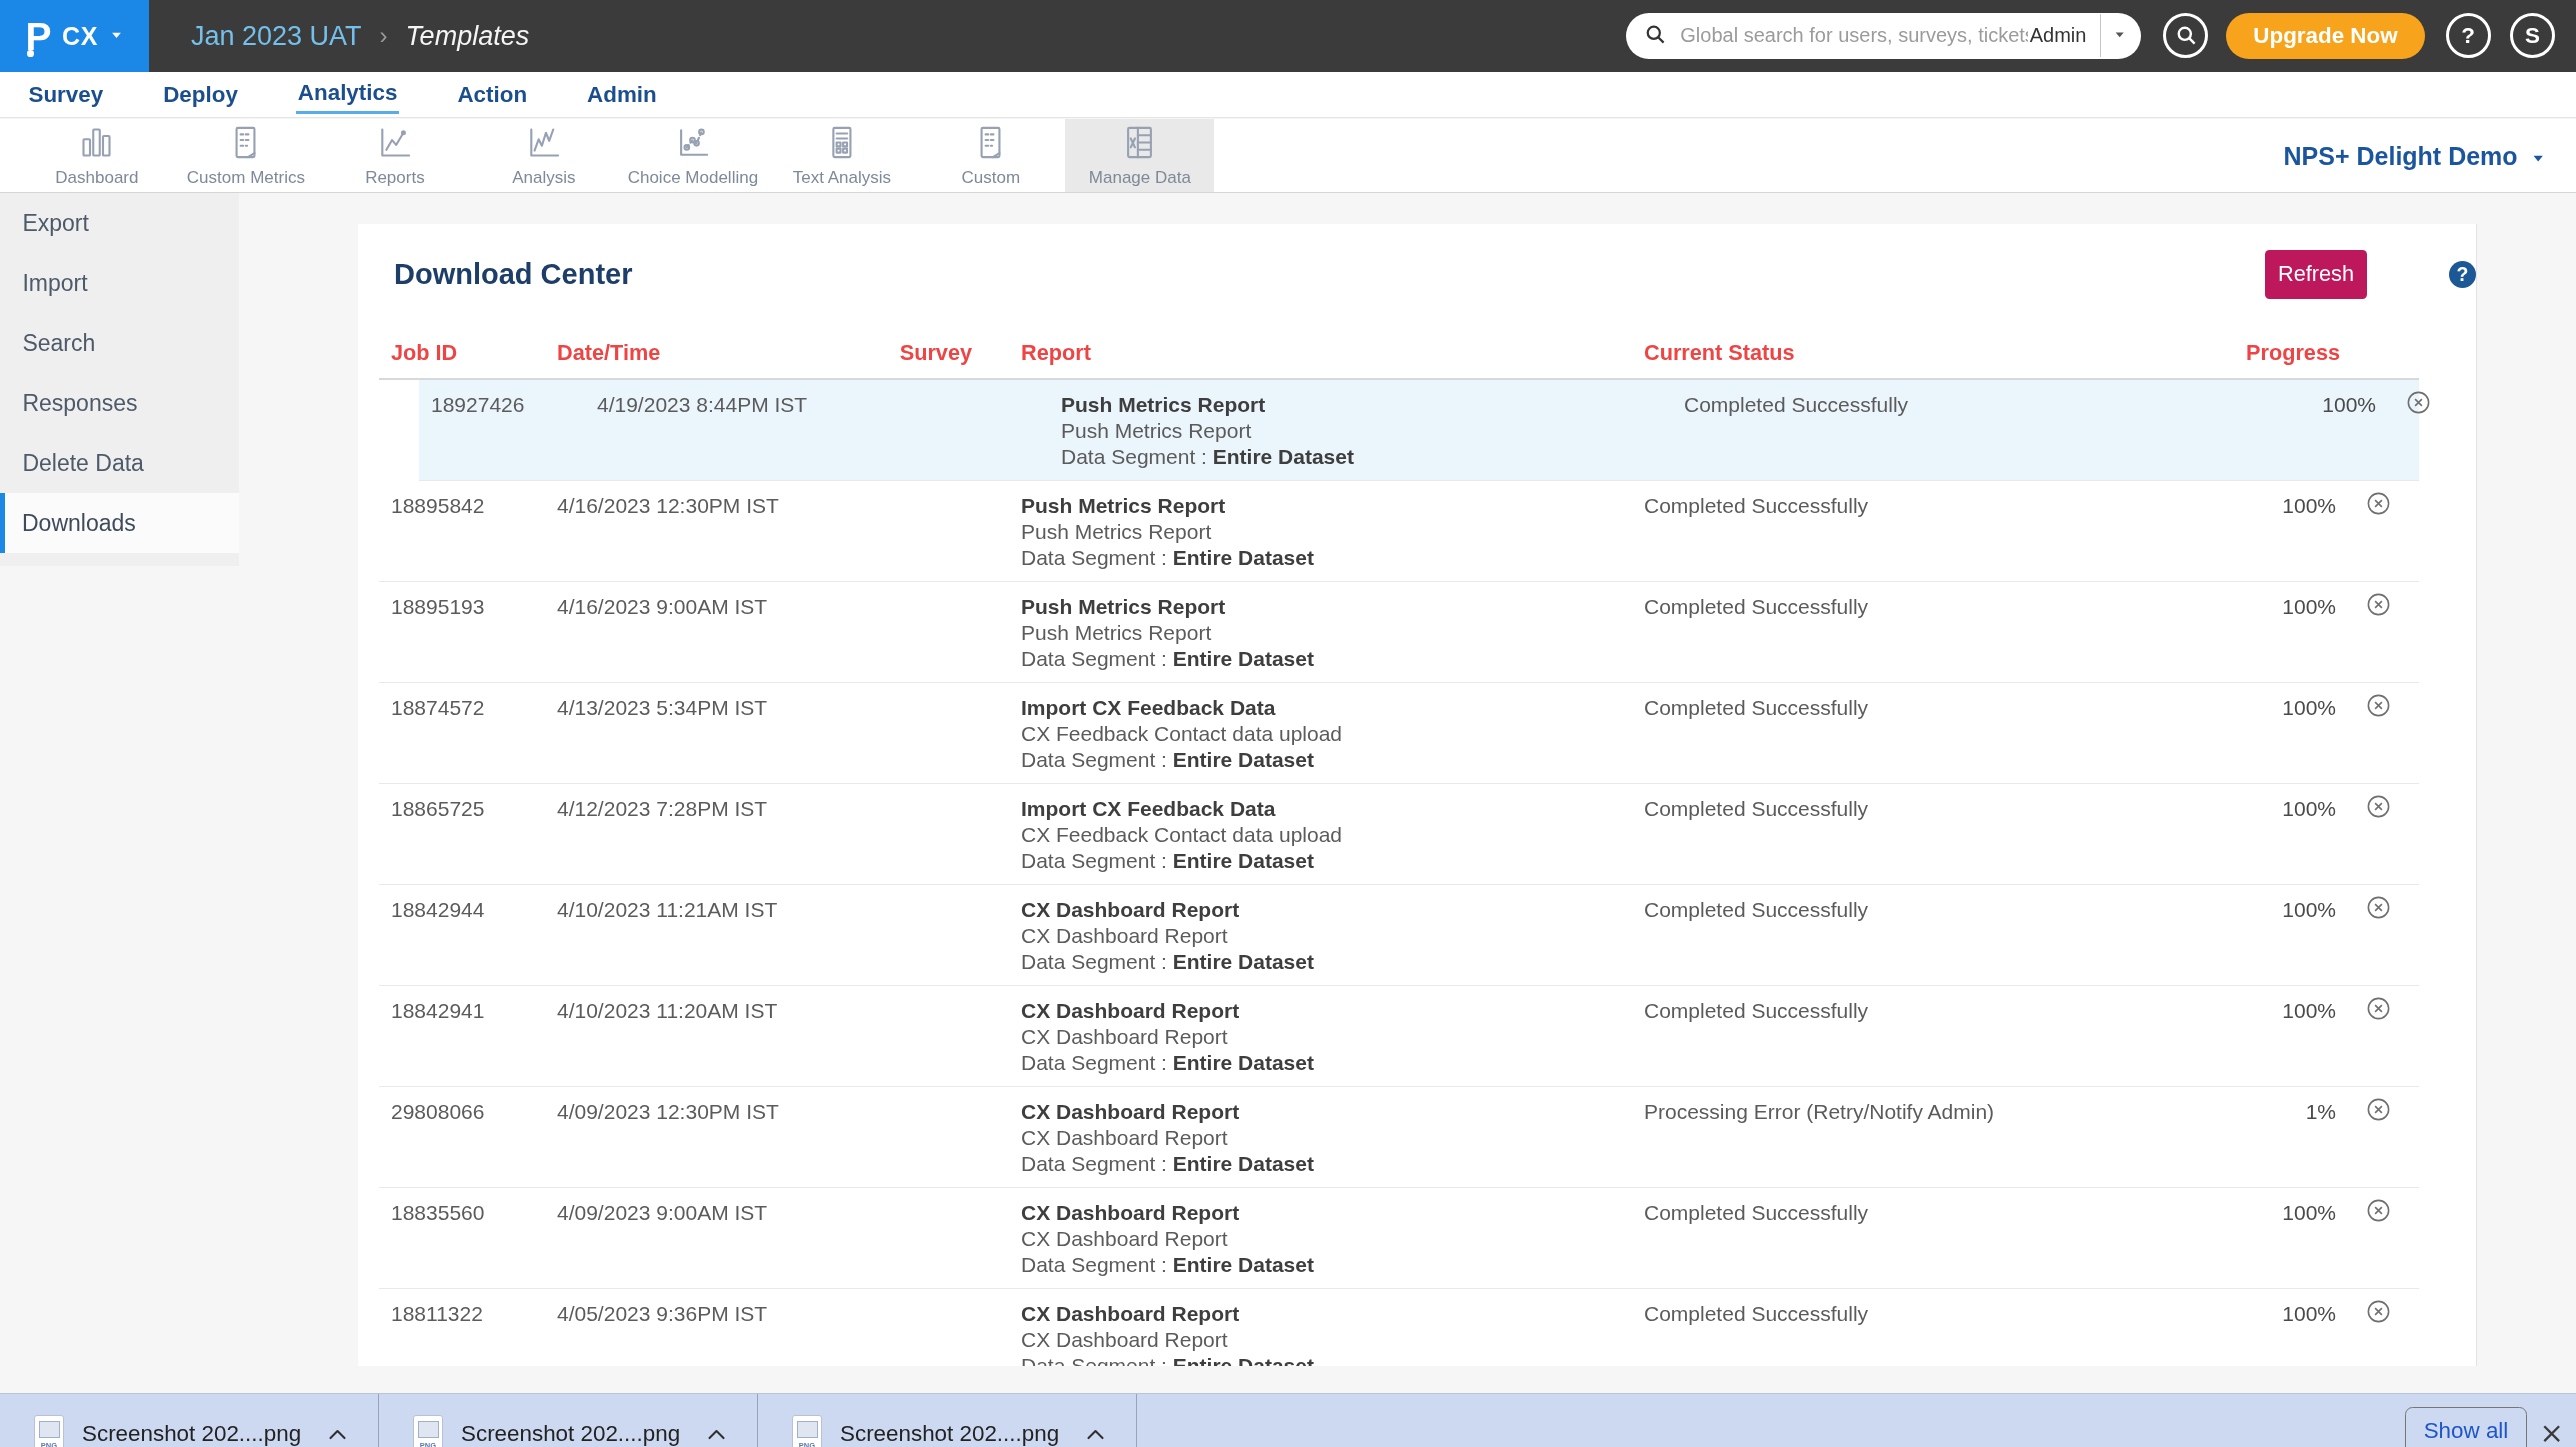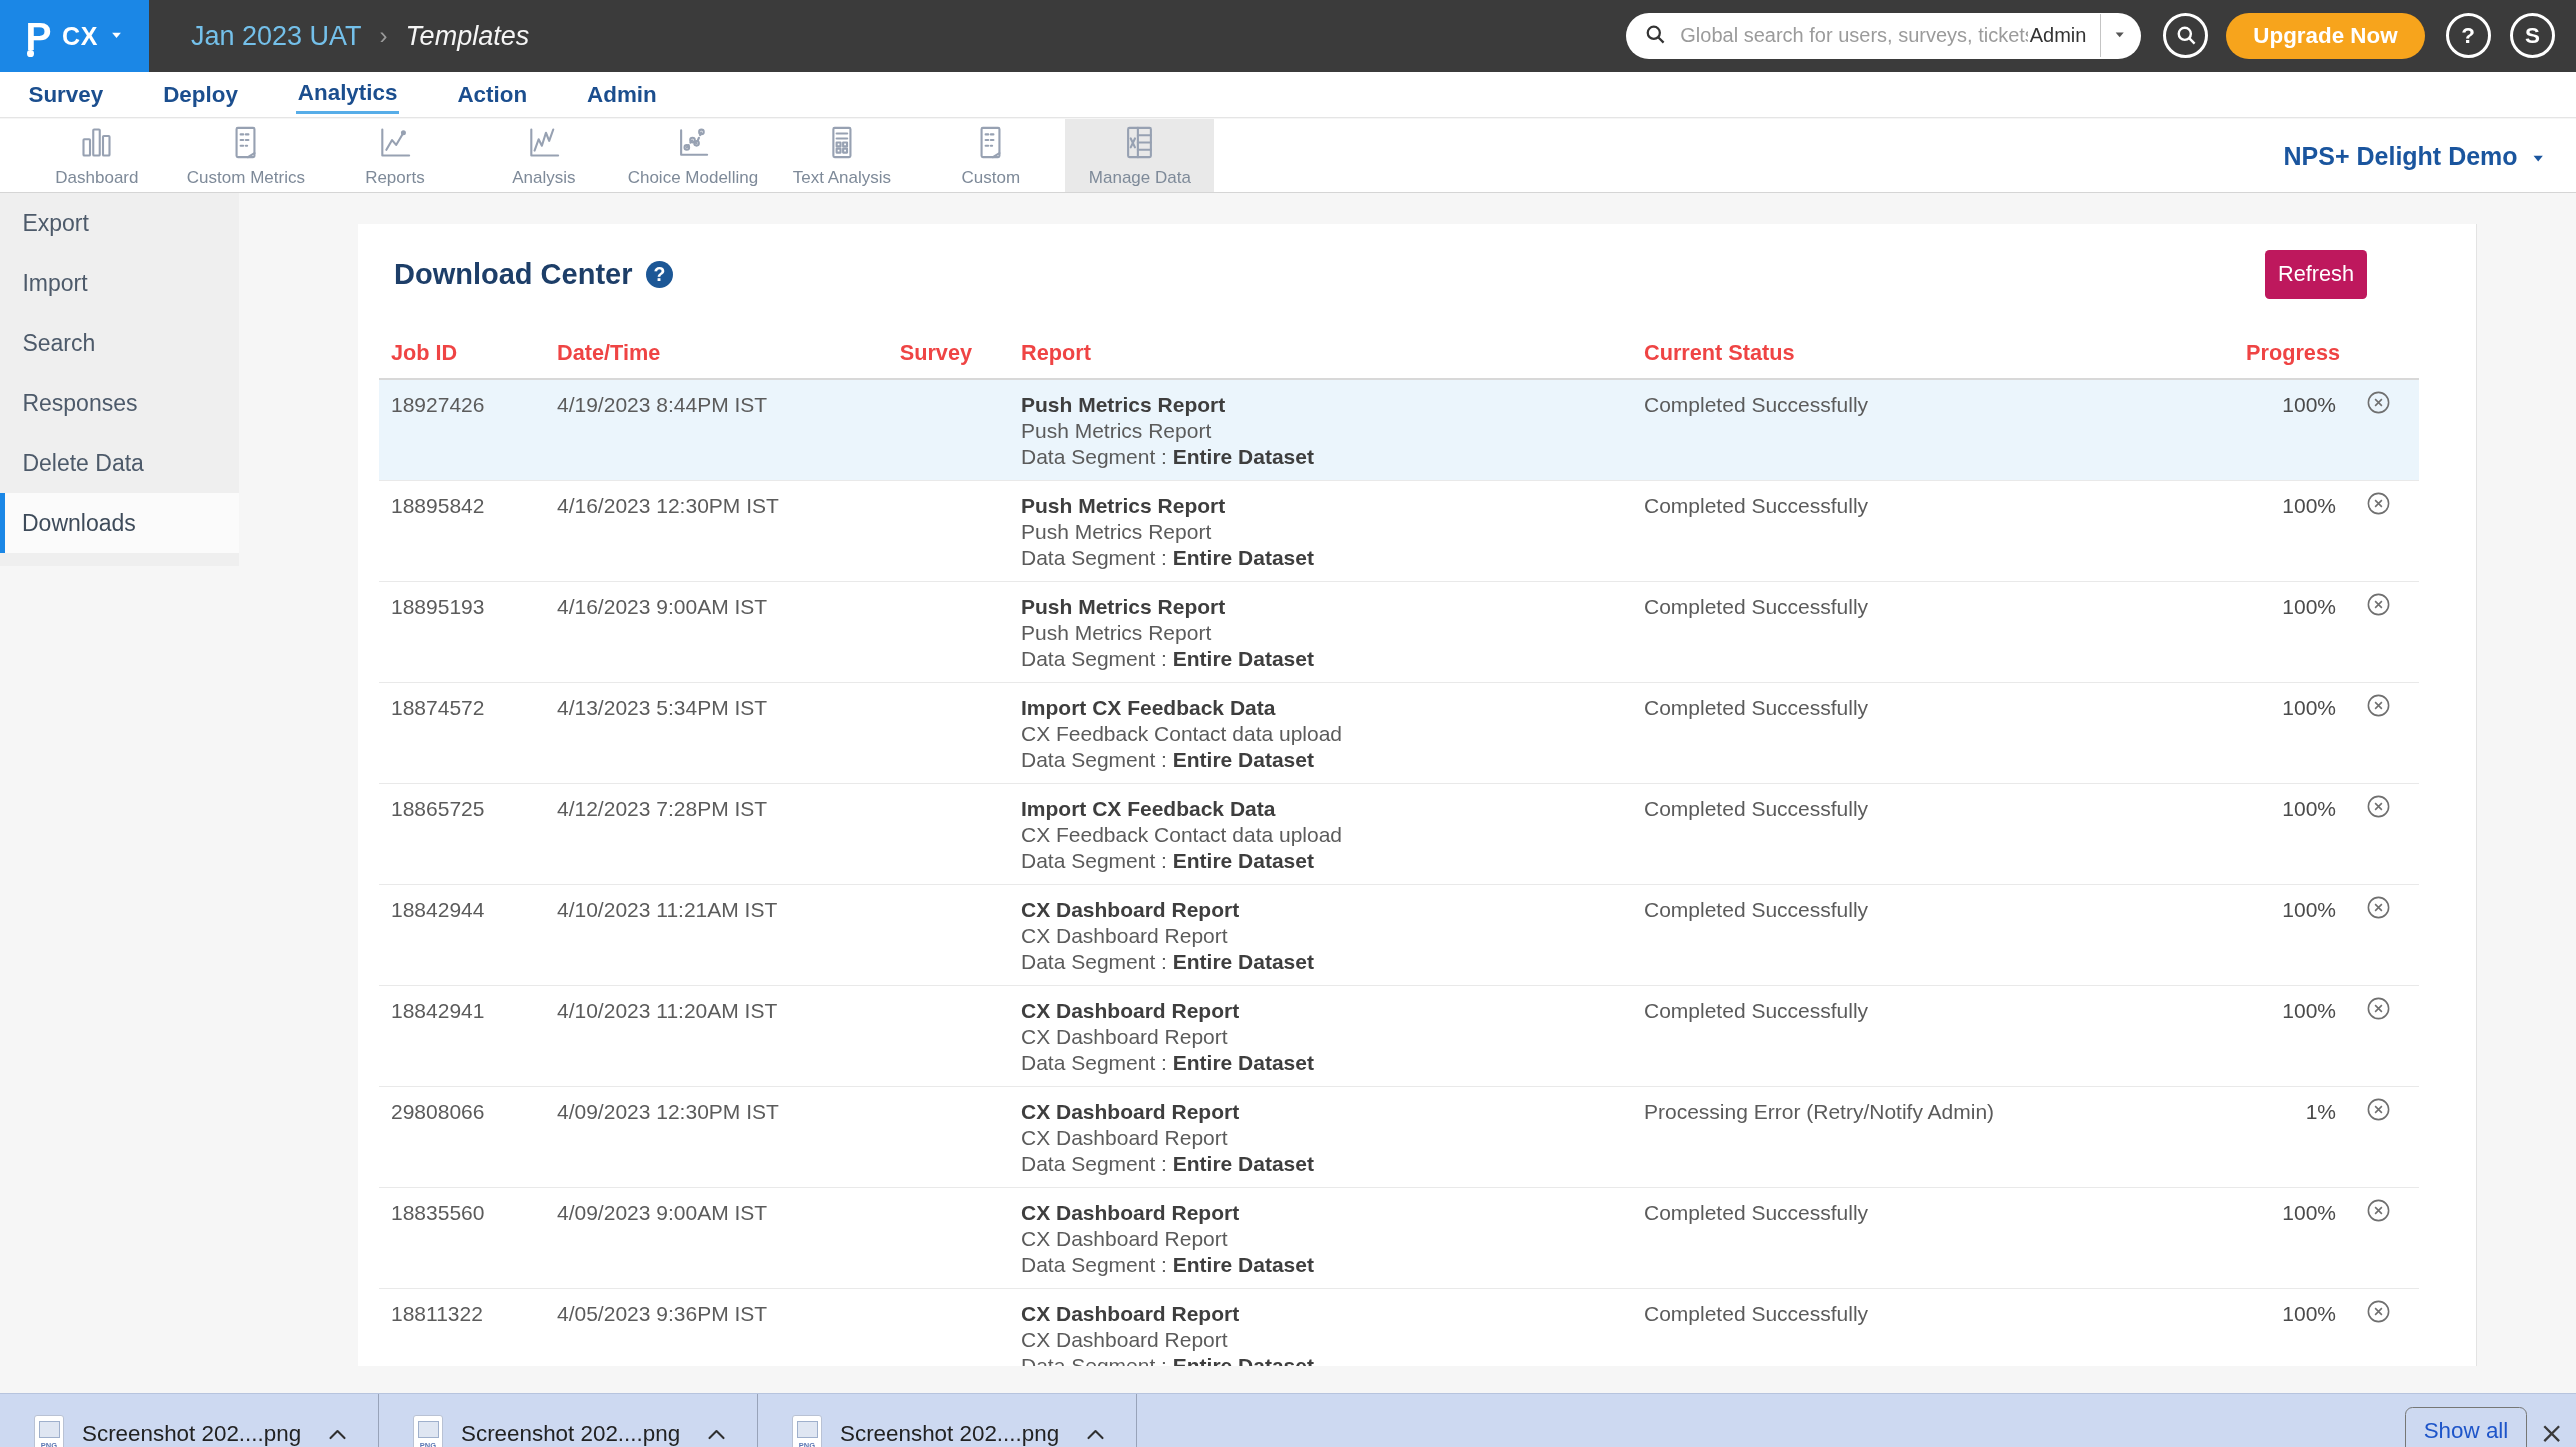--- a/index.html
+++ b/index.html
@@ -42,37 +42,37 @@
   .project-select{position:absolute;right:30px;top:0;height:74px;display:flex;align-items:center;gap:12px;color:#1a559e;font-size:25px;font-weight:700;cursor:pointer;}
   .project-select .caret{color:#1a559e;}
 
   
   .sidebar{position:absolute;left:0;top:193px;width:239px;height:373px;background:#efefef;}
   .side-item{height:60px;display:flex;align-items:center;padding-left:22.4px;font-size:23px;color:#4d5a6a;cursor:pointer;box-sizing:border-box;}
   .side-item.active{background:#fbfbfb;border-left:5.2px solid #1B87E6;padding-left:17px;color:#3e4b5a;}
 
   
   .card{position:absolute;left:358px;top:224px;width:2119px;height:1142px;background:#fff;border-right:0.7px solid #e3e3e3;box-sizing:border-box;overflow:hidden;}
-  .title-row{margin-top:24px;height:52px;display:flex;align-items:center;padding-left:36px;position:relative;}
+  .title-row{margin-top:24px;height:52px;display:flex;align-items:center;padding-left:36px;position:relative;justify-content:space-between;}
   .page-title{font-size:29px;font-weight:700;color:#1d3e68;}
   .help-badge{width:27px;height:27px;border-radius:50%;background:#1c5796;color:#fff;font-size:19.4px;font-weight:700;display:flex;align-items:center;justify-content:center;margin-left:13.4px;cursor:pointer;}
   .refresh-btn{position:absolute;right:109px;top:1.5px;width:102px;height:49px;background:#be185d;border:none;border-radius:4.5px;color:#fff;font-size:21.7px;font-family:"Liberation Sans",sans-serif;cursor:pointer;}
 
   .table{margin:27px 0 0 21px;width:2040px;}
   .thead,.trow{display:grid;grid-template-columns:166px 342px 122px 605px 632px 90px 84px;}
   .thead{height:51px;align-items:center;border-bottom:2.2px solid #d8d8d8;}
   .thead .hcell{font-size:21.7px;font-weight:700;color:#ef4444;}
   .hcell:nth-child(1){padding-left:12px;}
   .hcell:nth-child(2){padding-left:12px;}
   .hcell:nth-child(3){padding-left:12.7px;}
   .hcell:nth-child(4){padding-left:12px;}
   .hcell:nth-child(5){padding-left:30px;}
   .hcell.right{text-align:right;}
   .trow{height:101px;border-bottom:1.5px solid #e9e9e9;box-sizing:border-box;}
-  .trow.hl{background:#ebf5fc;}
+  .trow.hl{background:#ebf5fc;margin-left:40px;}
   .cell{padding-top:12px;font-size:21px;color:#5b5b5b;line-height:26px;box-sizing:border-box;}
   .trow .cell:nth-child(1){padding-left:12px;}
   .trow .cell:nth-child(2){padding-left:12px;}
   .trow .cell:nth-child(3){padding-left:12.7px;}
   .trow .cell:nth-child(4){padding-left:12px;}
   .trow .cell:nth-child(5){padding-left:30px;}
   .cell.prog{text-align:right;color:#4a4a4a;}
   .cell.report .rb{font-weight:700;color:#3e3e3e;}
   .cell.report b{color:#3e3e3e;}
   .icon-cell{display:flex;justify-content:center;padding-top:9px;}

